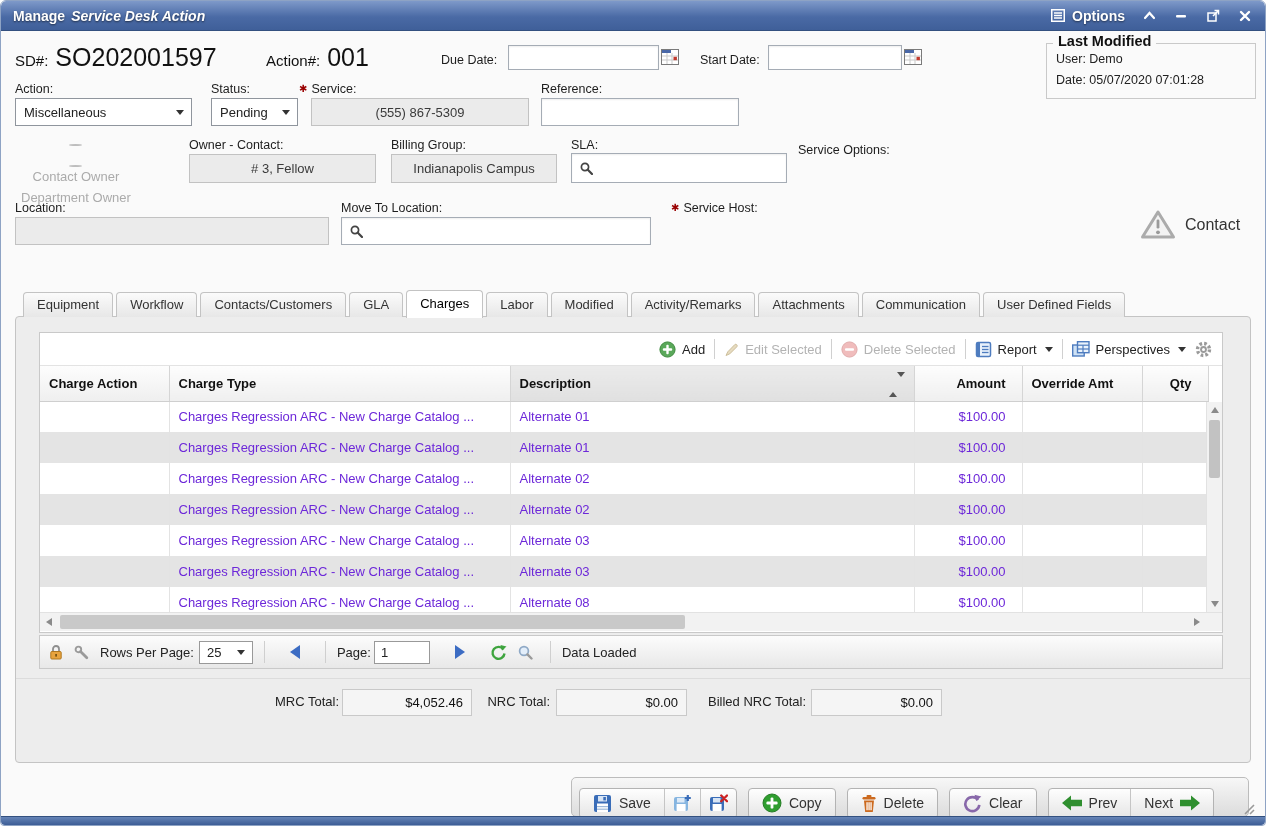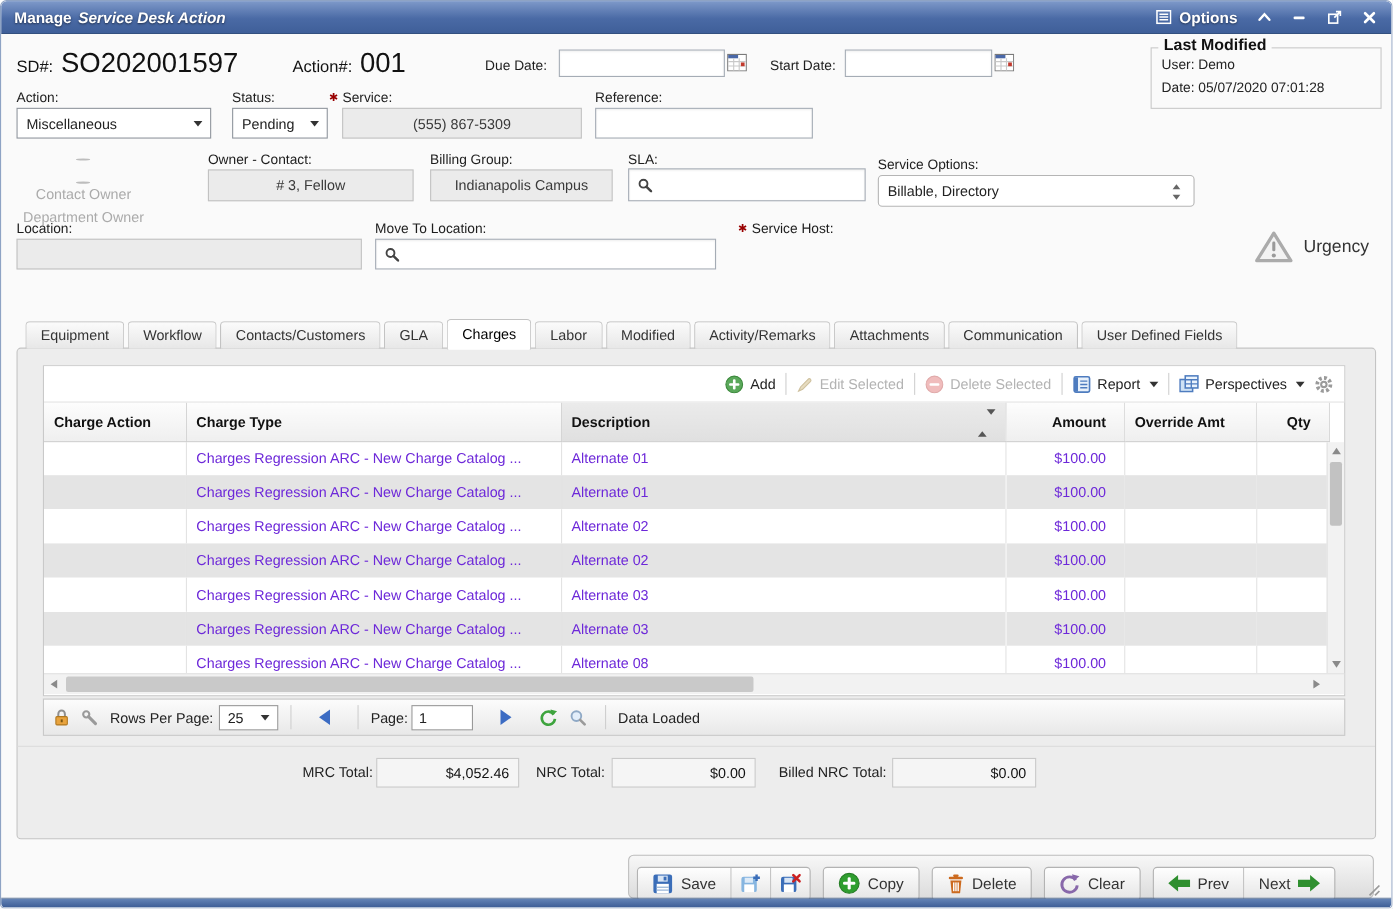--- a/index.html
+++ b/index.html
@@ -268,29 +268,20 @@
   <div class="srch" style="left:570px; top:152px; width:216px; height:30px;">
     <span>
         <svg width="13" height="13" viewBox="0 0 13 13">
           <circle cx="5" cy="5" r="3.6" fill="none" stroke="#444" stroke-width="1.7"></circle>
           <path d="M7.8 7.8 L12 12" stroke="#444" stroke-width="2.2" stroke-linecap="round"></path>
         </svg>
       </span>
     <span></span>
   </div>
   <div class="lbl" style="left:797px; top:142px;">Service Options:</div>
-  <div class="sel" style="left:797px; top:158px; width:288px; height:29px; border-radius:4px; border-color:#b5b5b5;">
-    <span>Billable, Directory</span>
-    <span style="position:absolute; right:11px; top:7px;">
-      <svg width="9" height="15" viewBox="0 0 9 15">
-          <path d="M4.5 0.5 L8 5 H1 Z" fill="#666"></path>
-          <path d="M4.5 14.5 L1 10 H8 Z" fill="#666"></path>
-        </svg>
-    </span>
-  </div>
 
   <div class="lbl" style="left:14px; top:200px;">Location:</div>
   <div class="ro" style="left:14px; top:216px; width:314px; height:28px;"></div>
   <div class="lbl" style="left:340px; top:200px;">Move To Location:</div>
   <div class="srch" style="left:340px; top:216px; width:310px; height:28px;">
     <span>
         <svg width="13" height="13" viewBox="0 0 13 13">
           <circle cx="5" cy="5" r="3.6" fill="none" stroke="#444" stroke-width="1.7"></circle>
           <path d="M7.8 7.8 L12 12" stroke="#444" stroke-width="2.2" stroke-linecap="round"></path>
         </svg>
@@ -301,21 +292,21 @@
     <span class="req">✱</span><span>Service Host:</span>
   </div>
   <div class="urgency">
     <span>
       <svg width="36" height="31" viewBox="0 0 36 31">
           <path d="M18 3 L33.5 28 L2.5 28 Z" fill="#f3f3f3" stroke="#ababab" stroke-width="3" stroke-linejoin="round"></path>
           <rect x="16.6" y="10.5" width="2.8" height="9" rx="1.3" fill="#9a9a9a"></rect>
           <circle cx="18" cy="23.3" r="1.9" fill="#9a9a9a"></circle>
         </svg>
     </span>
-    <span class="urgency-lbl">Urgency</span>
+    <span class="urgency-lbl">Contact</span>
   </div>
 
   <div class="tab-bar">
       <div class="tab"><span>Equipment</span></div>
       <div class="tab"><span>Workflow</span></div>
       <div class="tab"><span>Contacts/Customers</span></div>
       <div class="tab"><span>GLA</span></div>
       <div class="tab active"><span>Charges</span></div>
       <div class="tab"><span>Labor</span></div>
       <div class="tab"><span>Modified</span></div>

